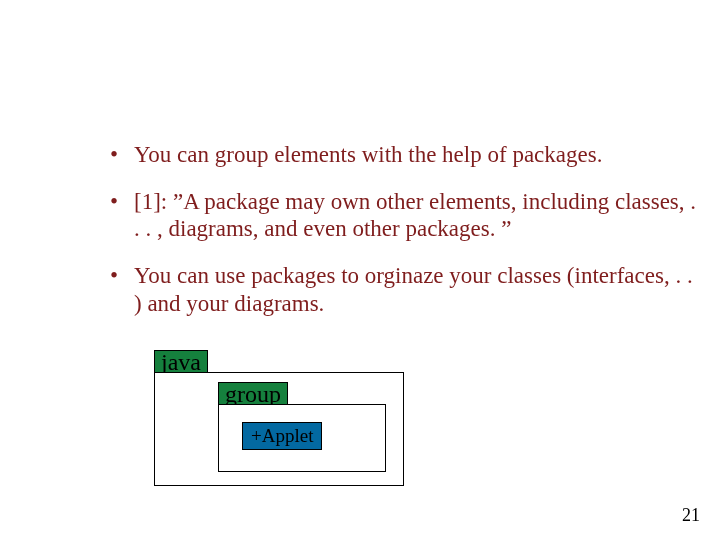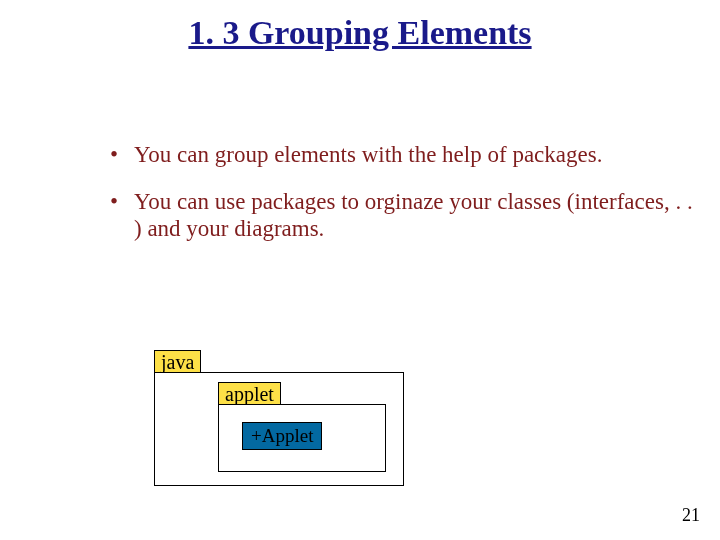--- a/index.html
+++ b/index.html
@@ -54,22 +54,22 @@
   .diagram {
     position: absolute;
     left: 154px;
     top: 350px;
     width: 260px;
     height: 138px;
   }
   .pkg-tab {
     position: absolute;
     border: 1px solid #000;
-    background: #fde047;
-    font-size: 20px;
+    background: #15803d;
+    font-size: 24px;
     padding: 0 6px 1px 6px;
     line-height: 22px;
     box-sizing: border-box;
   }
   .pkg-body {
     position: absolute;
     border: 1px solid #000;
     background: #fff;
     box-sizing: border-box;
   }
@@ -99,32 +99,32 @@
     bottom: 14px;
     font-size: 18px;
     color: #000;
   }
 </style>
 </head>
 <body>
 
 <div class="slide">
 
-  <div class="title">1. 3 Grouping Elements</div>
 
   <ul class="bullets">
     <li>You can group elements with the help of packages.</li>
+    <li>[1]: ”A package may own other elements, including classes, . . . , diagrams, and even other packages. ”</li>
     <li>You can use packages to orginaze your classes (interfaces, . . ) and your diagrams.</li>
   </ul>
 
   <div class="diagram">
     <div class="pkg-tab java-tab">java</div>
     <div class="pkg-body java-body"></div>
 
-    <div class="pkg-tab applet-tab">applet</div>
+    <div class="pkg-tab applet-tab">group</div>
     <div class="pkg-body applet-body"></div>
 
     <div class="class-box">+Applet</div>
   </div>
 
   <div class="page-num">21</div>
 
 </div>
 
 </body></html>

